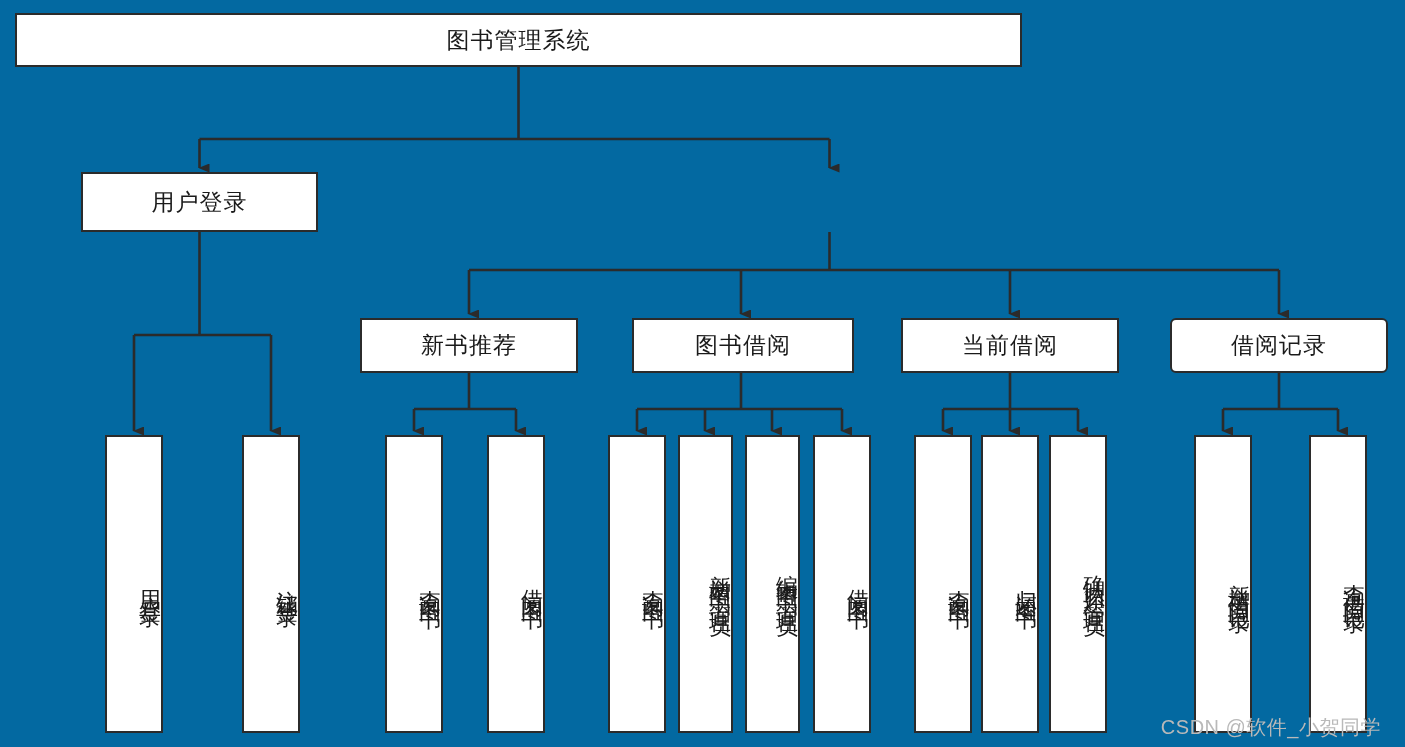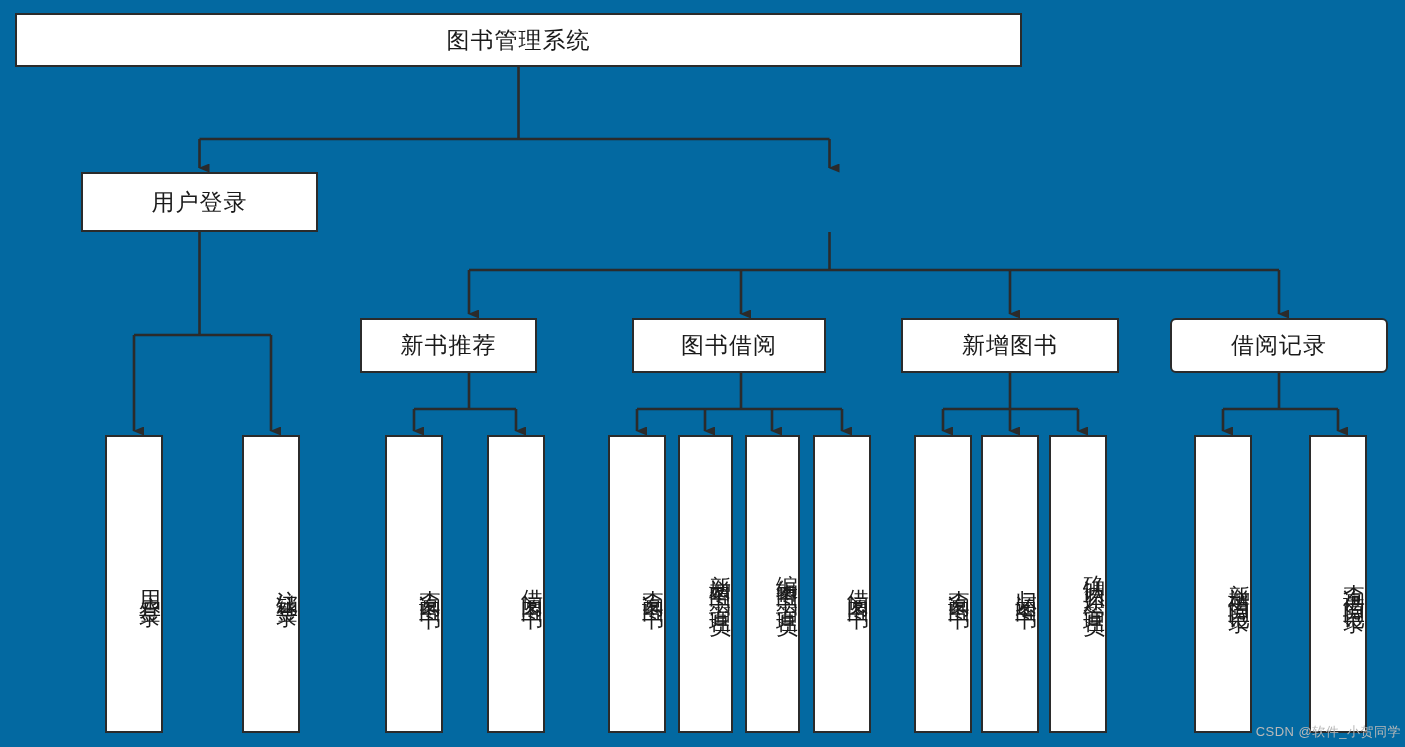--- a/index.html
+++ b/index.html
@@ -57,23 +57,23 @@
   }
   .leaf-inner {
     writing-mode: vertical-rl;
     text-orientation: upright;
     font-size: 22px;
     letter-spacing: 6px;
     white-space: nowrap;
   }
   .watermark {
     position: absolute;
-    right: 4px;
+    right: 24px;
     bottom: 6px;
-    font-size: 13px;
+    font-size: 20px;
     color: #b9b9b9;
     letter-spacing: 0.5px;
     z-index: 5;
     white-space: nowrap;
     font-family: "Liberation Sans", "DejaVu Sans", sans-serif;
   }
 </style>
 </head>
 <body>
 
@@ -132,28 +132,28 @@
   </svg>
 
   <div class="node node-h node-root" style="left:15px; top:13px; width:1007px; height:54px;">
     <span>图书管理系统</span>
   </div>
 
   <div class="node node-h" style="left:81px; top:172px; width:237px; height:60px;">
     <span>用户登录</span>
   </div>
 
-  <div class="node node-h" style="left:360px; top:318px; width:177px; height:55px;">
+  <div class="node node-h" style="left:360px; top:318px; width:218px; height:55px;">
     <span>新书推荐</span>
   </div>
-  <div class="node node-h" style="left:632px; top:318px; width:194px; height:55px;">
+  <div class="node node-h" style="left:632px; top:318px; width:222px; height:55px;">
     <span>图书借阅</span>
   </div>
   <div class="node node-h" style="left:901px; top:318px; width:218px; height:55px;">
-    <span>新增图书</span>
+    <span>当前借阅</span>
   </div>
   <div class="node node-h" style="left:1170px; top:318px; width:218px; height:55px;border-radius:6px;">
     <span>借阅记录</span>
   </div>
 
   <div class="node node-v" style="left:105px; top:435px; width:58px; height:298px;">
     <span class="leaf-inner">用户登录</span>
   </div>
   <div class="node node-v" style="left:242px; top:435px; width:58px; height:298px;">
     <span class="leaf-inner">注销登录</span>

